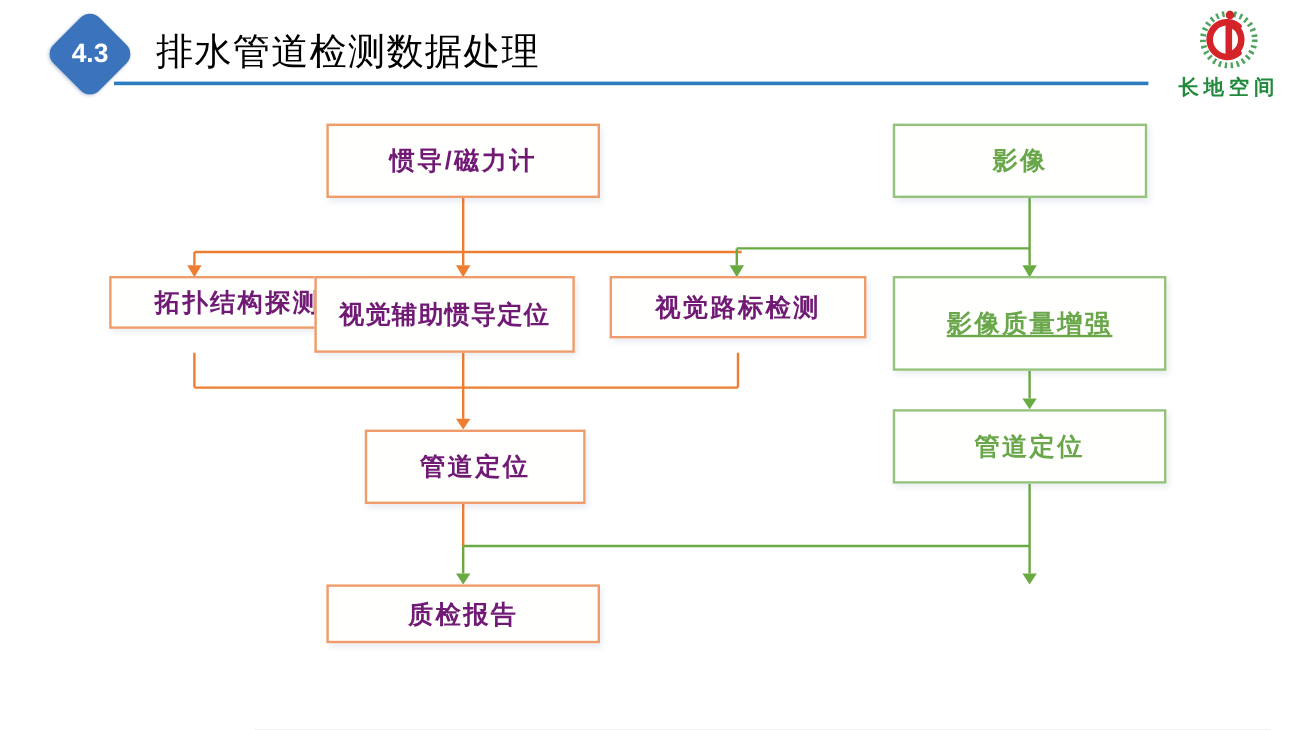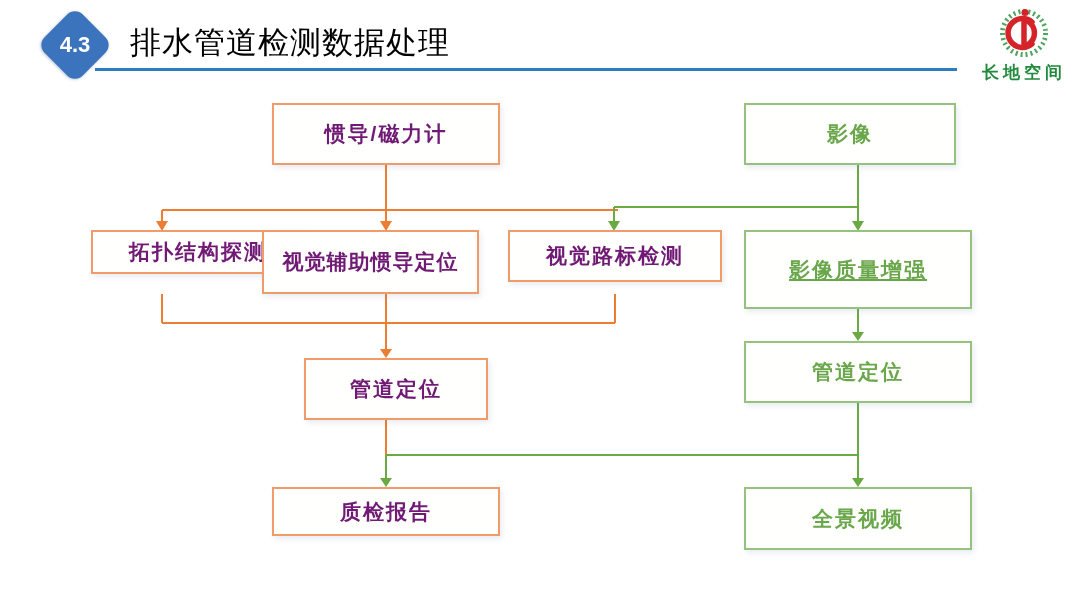--- a/index.html
+++ b/index.html
@@ -99,15 +99,14 @@
 
   <div class="node orange pos-imu">惯导/磁力计</div>
   <div class="node green  pos-image">影像</div>
   <div class="node orange pos-topology">拓扑结构探测</div>
   <div class="node orange pos-vio">视觉辅助惯导定位</div>
   <div class="node orange pos-landmark">视觉路标检测</div>
   <div class="node green  pos-enhance">影像质量增强</div>
   <div class="node orange pos-pipeloc">管道定位</div>
   <div class="node green  pos-defect">管道定位</div>
   <div class="node orange pos-qc">质检报告</div>
-  <div class="node green  pos-pano">全景视频</div>
 
 </div>
 
 </body></html>

